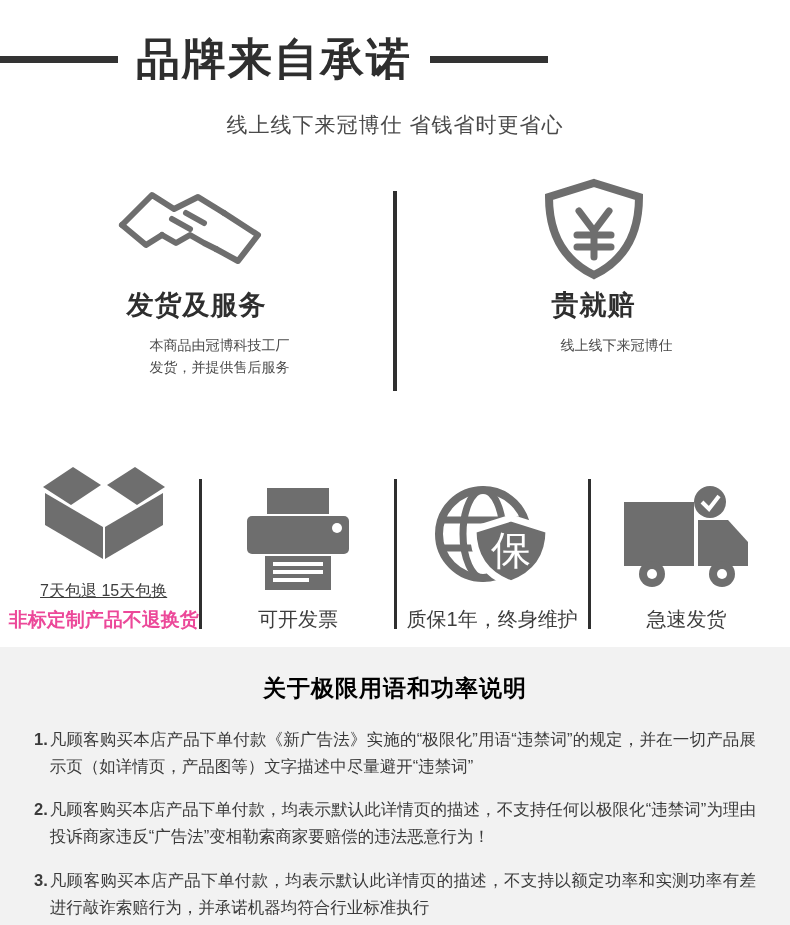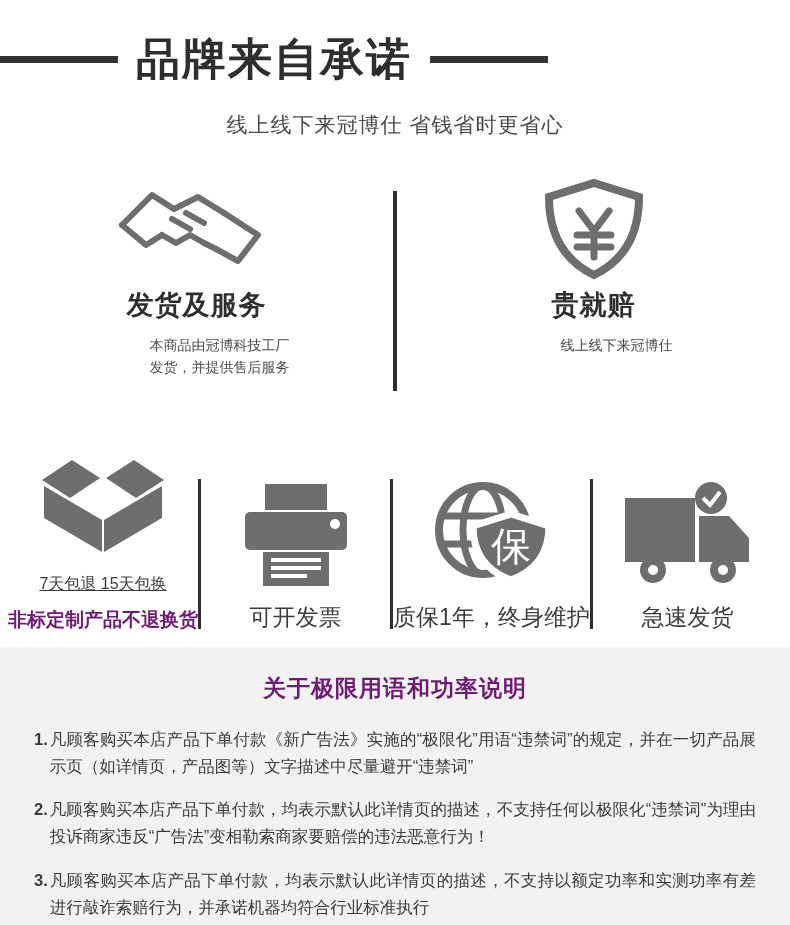--- a/index.html
+++ b/index.html
@@ -84,31 +84,31 @@
   .svc {
     flex: 1;
     display: flex;
     flex-direction: column;
     align-items: center;
     justify-content: flex-end;
     text-align: center;
   }
   .svc-icon { height: 120px; display: flex; align-items: flex-end; justify-content: center; }
   .svc-label {
-    font-size: 23px;
+    font-size: 20px;
     color: #3d3d3d;
     margin-top: 14px;
     white-space: nowrap;
   }
   .svc-label.big { font-size: 16px; text-decoration: underline; }
   .svc-warn {
     font-size: 19px;
     font-weight: bold;
-    color: #701a75;
-    margin-top: 12px;
+    color: #ec4899;
+    margin-top: 5px;
     white-space: nowrap;
   }
   .svc-divider {
     width: 3px;
     height: 150px;
     background: #2f2f2f;
     align-self: flex-end;
     margin-bottom: 4px;
   }
 
@@ -119,21 +119,21 @@
     bottom: 0;
     width: 790px;
     height: 278px;
     background: #f2f2f2;
     padding: 26px 34px 0 34px;
   }
   .notice-title {
     text-align: center;
     font-size: 23px;
     font-weight: bold;
-    color: #701a75;
+    color: #000000;
     letter-spacing: 1px;
   }
   .notice-list { margin-top: 22px; }
   .notice-item {
     display: flex;
     margin-bottom: 17px;
     font-size: 16.5px;
     line-height: 1.62;
     color: #3b3b3b;
   }

